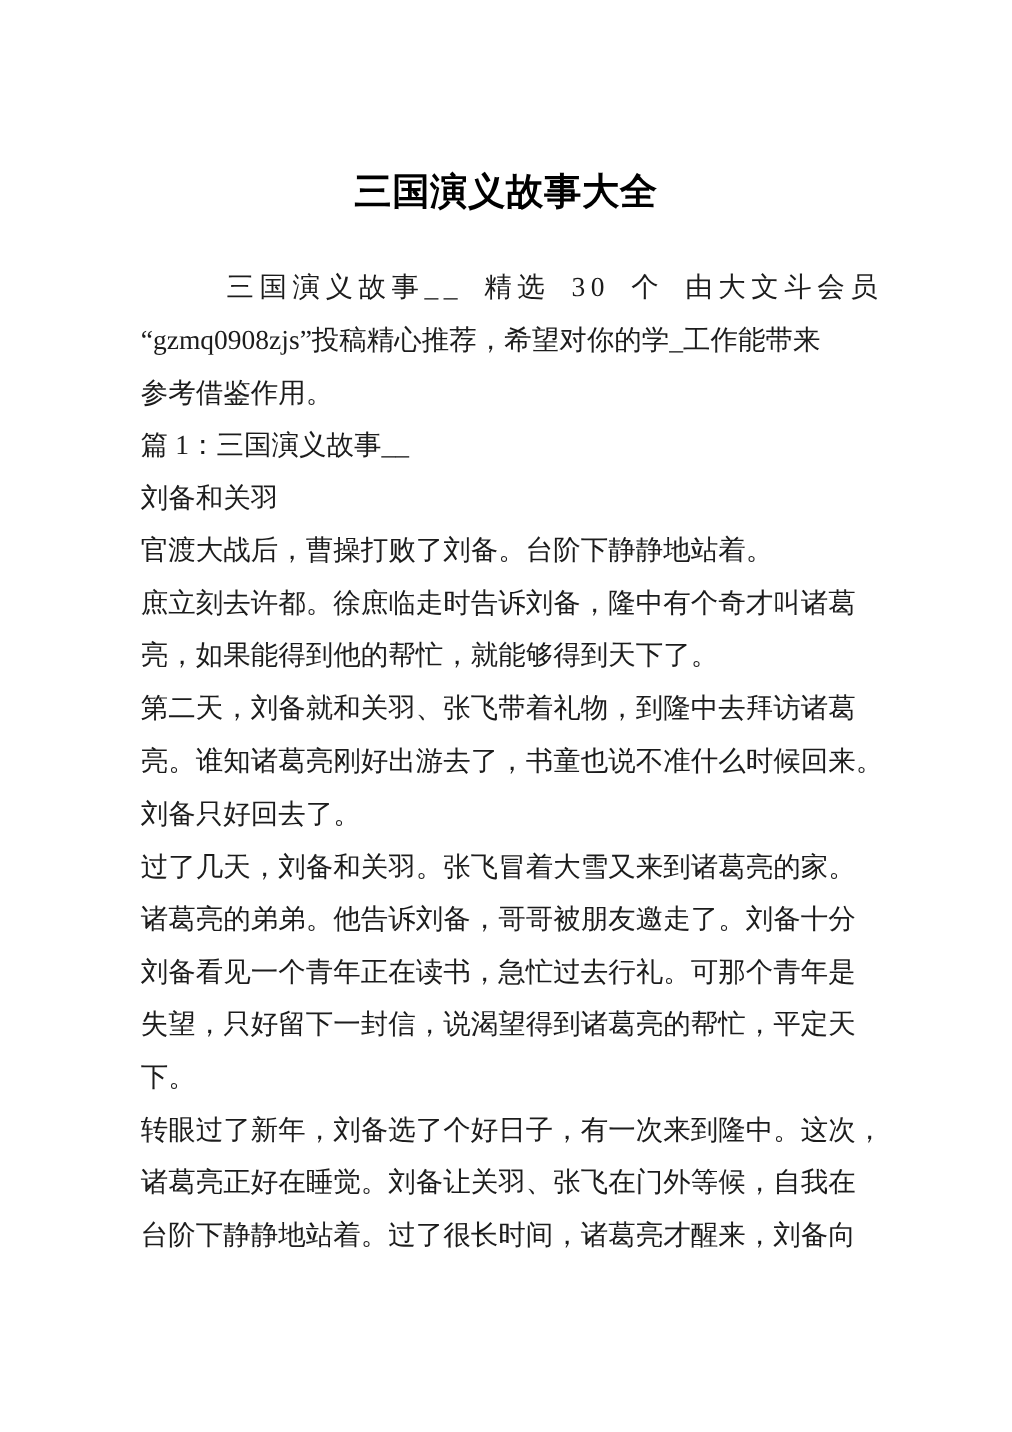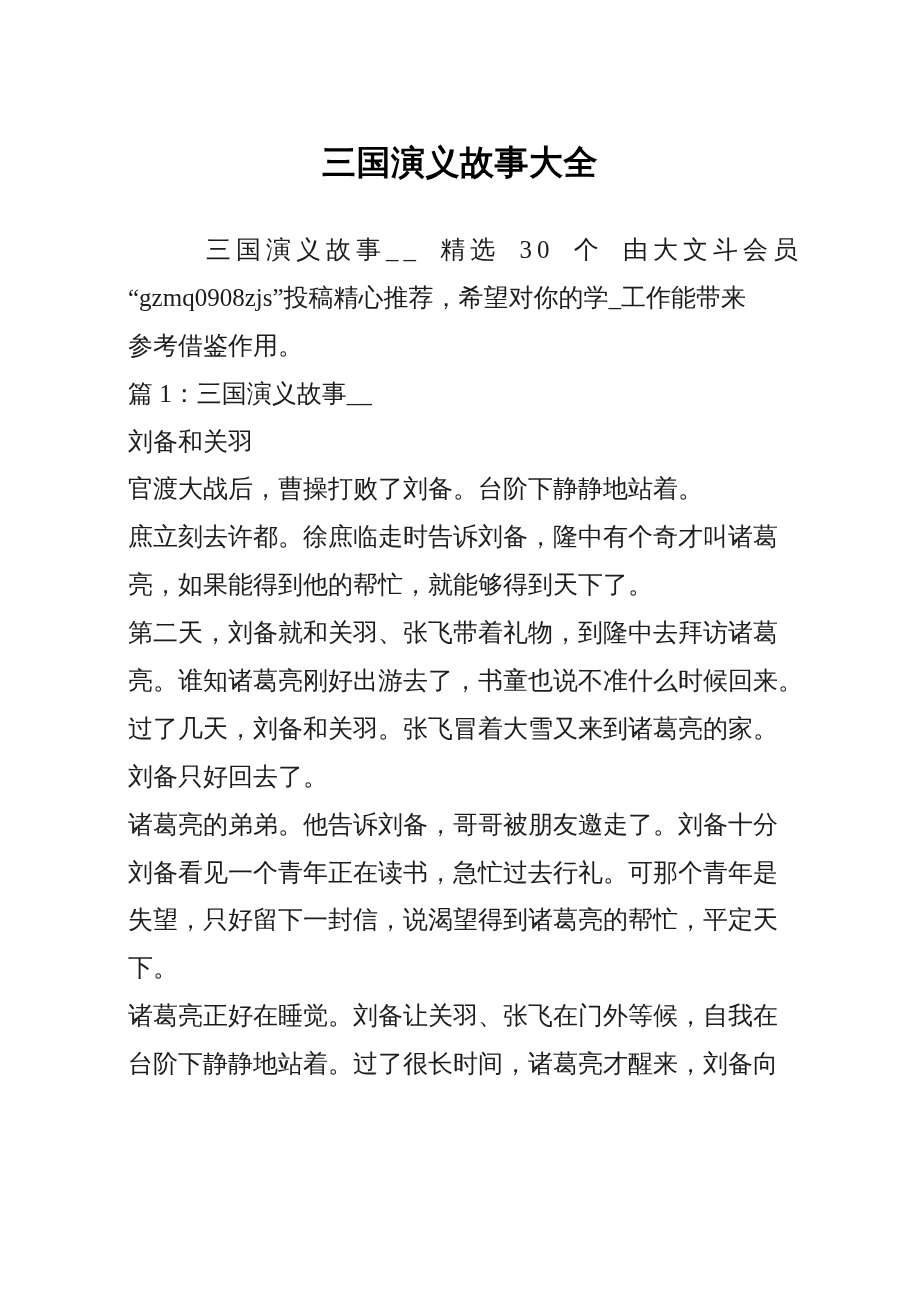--- a/index.html
+++ b/index.html
@@ -12,21 +12,21 @@
     background: #ffffff;
     overflow: hidden;
   }
   .page {
     position: relative;
     width: 920px;
     height: 1302px;
     background: #ffffff;
   }
   .doc-title {
-    margin: 0;
+    margin: 12px;
     padding-top: 142px;
     width: 664px;
     margin-left: 128px;
     text-align: center;
     font-family: "Liberation Sans", "DejaVu Sans", sans-serif;
     font-weight: bold;
     font-size: 34px;
     line-height: 40px;
     letter-spacing: 0.5px;
     color: #000000;
@@ -64,22 +64,23 @@
       <div class="line indent stretch">三国演义故事__ 精选 30 个  由大文斗会员</div>
       <div class="line">“gzmq0908zjs”投稿精心推荐，希望对你的学_工作能带来</div>
       <div class="line">参考借鉴作用。</div>
       <div class="line">篇 1：三国演义故事__</div>
       <div class="line">刘备和关羽</div>
       <div class="line">官渡大战后，曹操打败了刘备。台阶下静静地站着。</div>
       <div class="line">庶立刻去许都。徐庶临走时告诉刘备，隆中有个奇才叫诸葛</div>
       <div class="line">亮，如果能得到他的帮忙，就能够得到天下了。</div>
       <div class="line">第二天，刘备就和关羽、张飞带着礼物，到隆中去拜访诸葛</div>
       <div class="line">亮。谁知诸葛亮刚好出游去了，书童也说不准什么时候回来。</div>
+      <div class="line">刘备只好回去了。</div>
       <div class="line">过了几天，刘备和关羽。张飞冒着大雪又来到诸葛亮的家。</div>
-      <div class="line">刘备只好回去了。</div>
       <div class="line">诸葛亮的弟弟。他告诉刘备，哥哥被朋友邀走了。刘备十分</div>
       <div class="line">刘备看见一个青年正在读书，急忙过去行礼。可那个青年是</div>
       <div class="line">失望，只好留下一封信，说渴望得到诸葛亮的帮忙，平定天</div>
       <div class="line">下。</div>
+      <div class="line">转眼过了新年，刘备选了个好日子，有一次来到隆中。这次，</div>
       <div class="line">诸葛亮正好在睡觉。刘备让关羽、张飞在门外等候，自我在</div>
       <div class="line">台阶下静静地站着。过了很长时间，诸葛亮才醒来，刘备向</div>
     </div>
 </div>
 
 </body></html>

